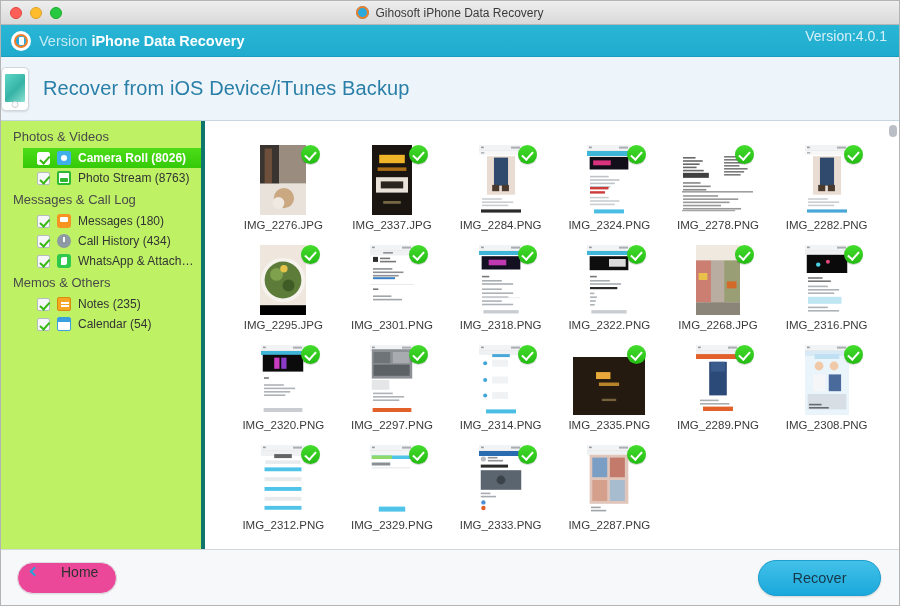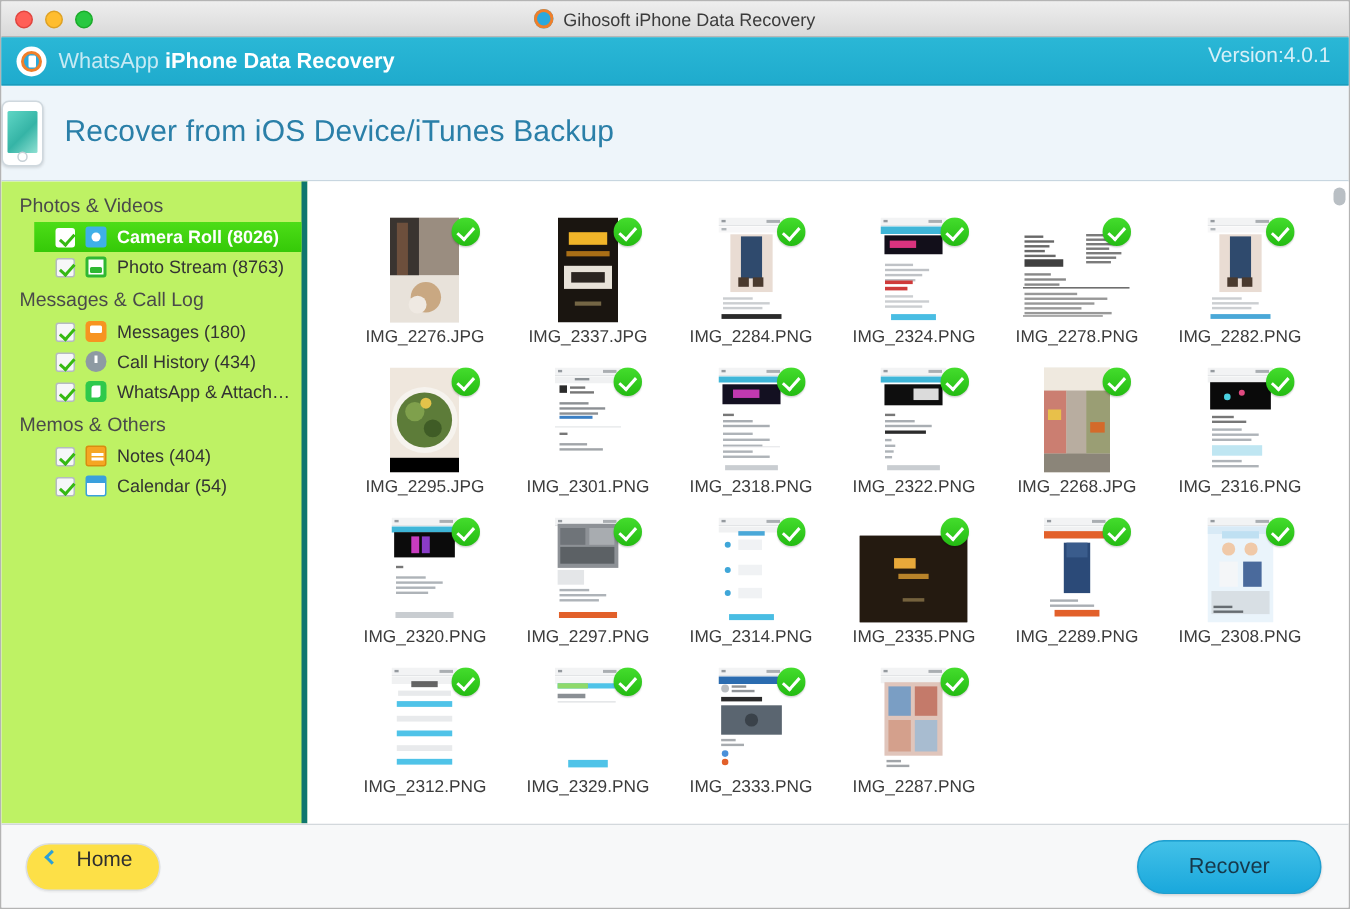--- a/index.html
+++ b/index.html
@@ -335,25 +335,25 @@
     flex: 0 0 56px;
     background: #f7f8f9;
     border-top: 1px solid #d3d8dc;
     display: flex;
     align-items: center;
     padding: 0 18px 0 16px;
   }
   #home-button {
     display: inline-flex;
     align-items: center;
-    gap: 13px;
+    gap: 23px;
     height: 32px;
     padding: 0 18px 12px 13px;
     border-radius: 16px;
-    background: #fde047;
+    background: #ec4899;
     border: 1px solid #dcdfe2;
     font-size: 14px;
     color: #2f2f2f;
     cursor: pointer;
     box-shadow: 0 1px 1px rgba(0,0,0,.05);
   }
   .chev-left {
     width: 7px; height: 7px;
     border: solid #2aa0d8;
     border-width: 2px 0 0 2px;
@@ -389,21 +389,21 @@
     </div>
     <div id="titlebar-center">
       <span class="app-glyph-small"></span>
       <span id="titlebar-title">Gihosoft iPhone Data Recovery</span>
     </div>
   </div>
 
   <div id="brandbar">
     <span id="brand-logo"></span>
     <span id="brand-text">
-      <span id="brand-light">WhatsApp </span><span id="brand-strong">iPhone Data Recovery</span>
+      <span id="brand-light">Version </span><span id="brand-strong">iPhone Data Recovery</span>
     </span>
     <span id="brand-version">Version:4.0.1</span>
   </div>
 
   <div id="page-banner">
     <span id="device-icon"></span>
     <span id="page-title">Recover from iOS Device/iTunes Backup</span>
   </div>
 
   <div id="body-split">
@@ -433,21 +433,21 @@
         </div>
         <div class="side-row">
           <span class="cbx"></span>
           <span class="mini-icon whatsapp"></span>
           <span class="side-label">WhatsApp &amp; Attachmen...</span>
         </div>
         <div class="group-title">Memos &amp; Others</div>
         <div class="side-row">
           <span class="cbx"></span>
           <span class="mini-icon notes"></span>
-          <span class="side-label">Notes (404)</span>
+          <span class="side-label">Notes (235)</span>
         </div>
         <div class="side-row">
           <span class="cbx"></span>
           <span class="mini-icon calendar"></span>
           <span class="side-label">Calendar (54)</span>
         </div>
       </div>
 
     <div id="content-wrap">
       <div id="grid">

